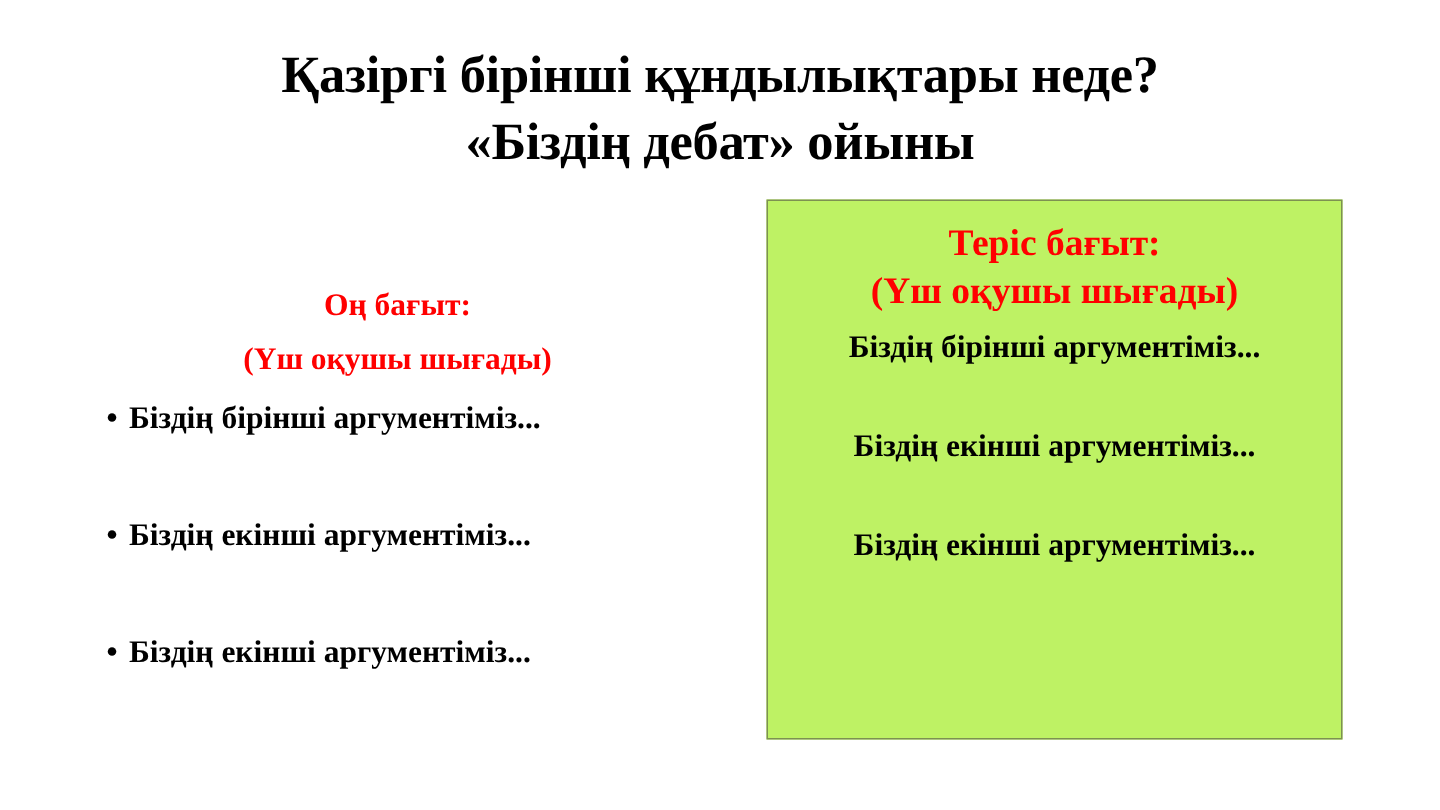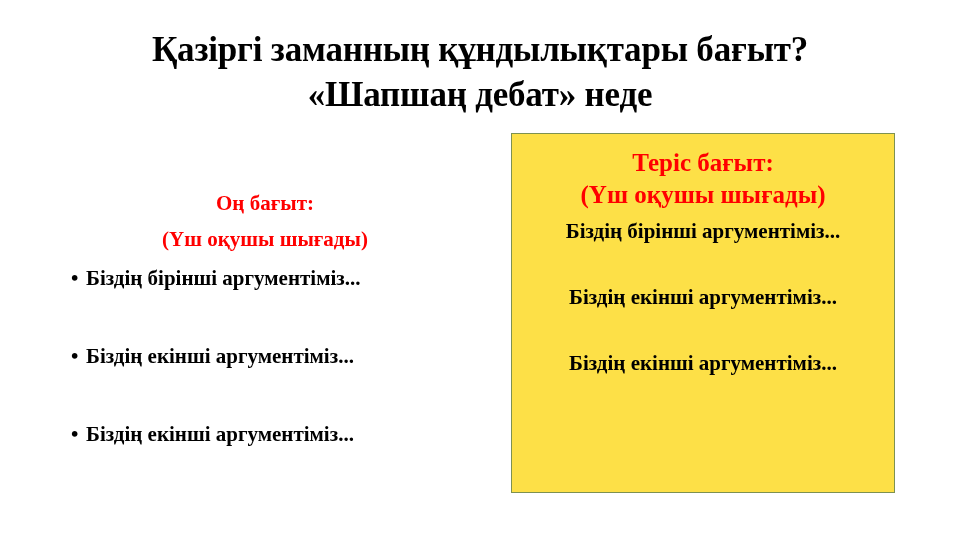--- a/index.html
+++ b/index.html
@@ -86,21 +86,21 @@
 
   
   .right-panel {
     position: absolute;
     left: 511px;
     top: 133px;
     width: 384px;
     height: 360px;
     box-sizing: border-box;
     border: 1.5px solid #7d9151;
-    background: #fde047;
+    background: #bef264;
     padding: 14px 10px 0 10px;
   }
   .right-heading {
     text-align: center;
     font-weight: bold;
     font-size: 25px;
     line-height: 30px;
     color: #ff0000;
   }
   .right-subheading {
@@ -126,22 +126,22 @@
     white-space: nowrap;
   }
   .right-lines li:last-child { margin-bottom: 0; }
 </style>
 </head>
 <body>
 
 <div id="slide">
 
   <div class="slide-title">
-    <span class="title-line">Қазіргі заманның құндылықтары бағыт?</span>
-    <span class="title-line">«Шапшаң дебат» неде</span>
+    <span class="title-line">Қазіргі бірінші құндылықтары неде?</span>
+    <span class="title-line">«Біздің дебат» ойыны</span>
   </div>
 
   <div class="left-col">
     <div class="left-heading">Оң бағыт:</div>
     <div class="left-subheading">(Үш оқушы шығады)</div>
     <ul class="left-bullets">
       <li>
         <span class="bullet-marker">•</span>
         <span>Біздің бірінші аргументіміз...</span>
       </li>

